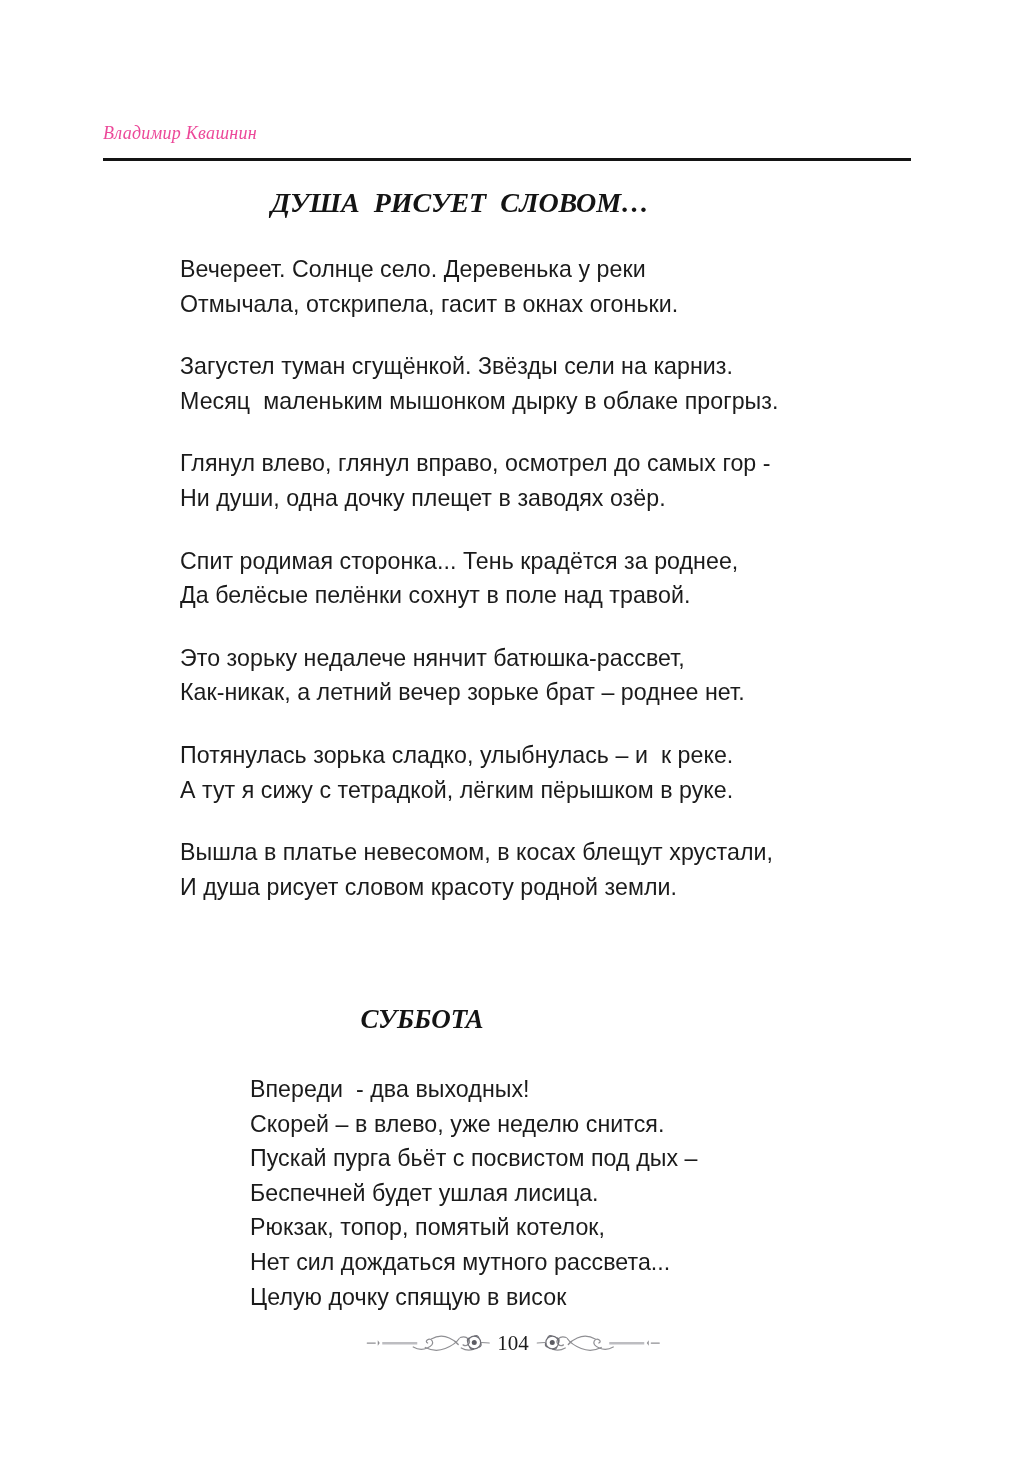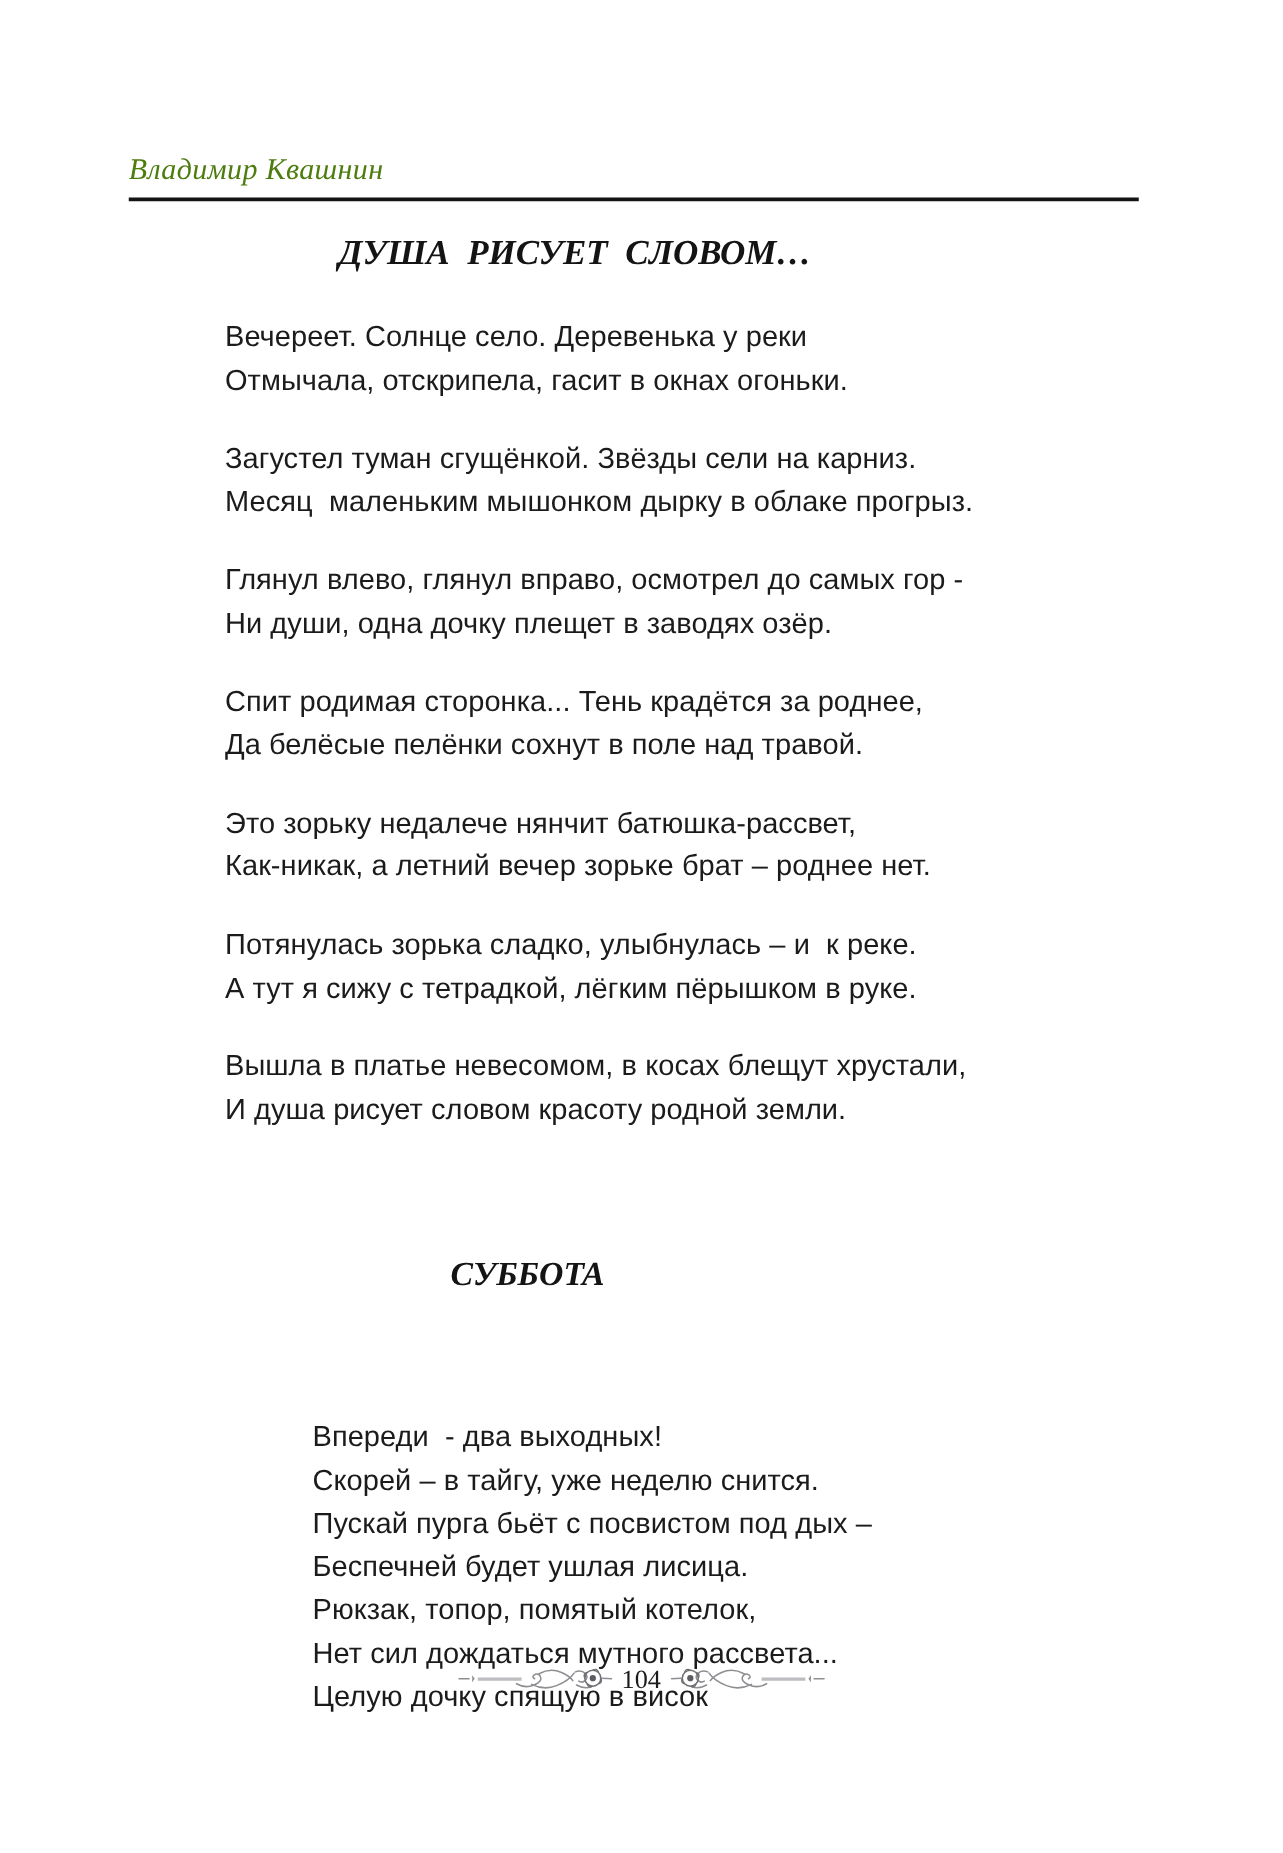--- a/index.html
+++ b/index.html
@@ -22,23 +22,23 @@
     background: #ffffff;
   }
 
   
   .running-head {
     position: absolute;
     left: 103px;
     top: 123px;
     font-family: "Liberation Serif", serif;
     font-style: italic;
-    font-size: 24px;
+    font-size: 18px;
     letter-spacing: 0.3px;
-    color: #4d7c0f;
+    color: #ec4899;
     white-space: nowrap;
   }
   .head-rule {
     position: absolute;
     left: 103px;
     top: 158px;
     width: 808px;
     height: 3.4px;
     background: #141414;
   }
@@ -85,21 +85,21 @@
     position: absolute;
     top: 1004px;
     left: 0;
     width: 826px;
     padding-left: 18px;
     box-sizing: border-box;
     font-size: 27px;
   }
   #poem-2 .stanzas {
     position: absolute;
-    top: 1132px;
+    top: 1072px;
     left: 250px;
   }
 
   .stanza {
     margin: 0 0 28px 0;
   }
   .stanza:last-child { margin-bottom: 0; }
 
   .verse-line {
     font-family: "Liberation Sans", sans-serif;
@@ -179,21 +179,21 @@
           <div class="verse-line">И душа рисует словом красоту родной земли.</div>
         </div>
       </div>
   </div>
 
   <div class="poem" id="poem-2">
     <div class="poem-title">СУББОТА</div>
     <div class="stanzas" id="poem-2-stanzas">
         <div class="stanza">
           <div class="verse-line">Впереди  - два выходных!</div>
-          <div class="verse-line">Скорей – в тайгу, уже неделю снится.</div>
+          <div class="verse-line">Скорей – в влево, уже неделю снится.</div>
           <div class="verse-line">Пускай пурга бьёт с посвистом под дых –</div>
           <div class="verse-line">Беспечней будет ушлая лисица.</div>
           <div class="verse-line">Рюкзак, топор, помятый котелок,</div>
           <div class="verse-line">Нет сил дождаться мутного рассвета...</div>
           <div class="verse-line">Целую дочку спящую в висок</div>
         </div>
       </div>
   </div>
 
   <div class="footer">

